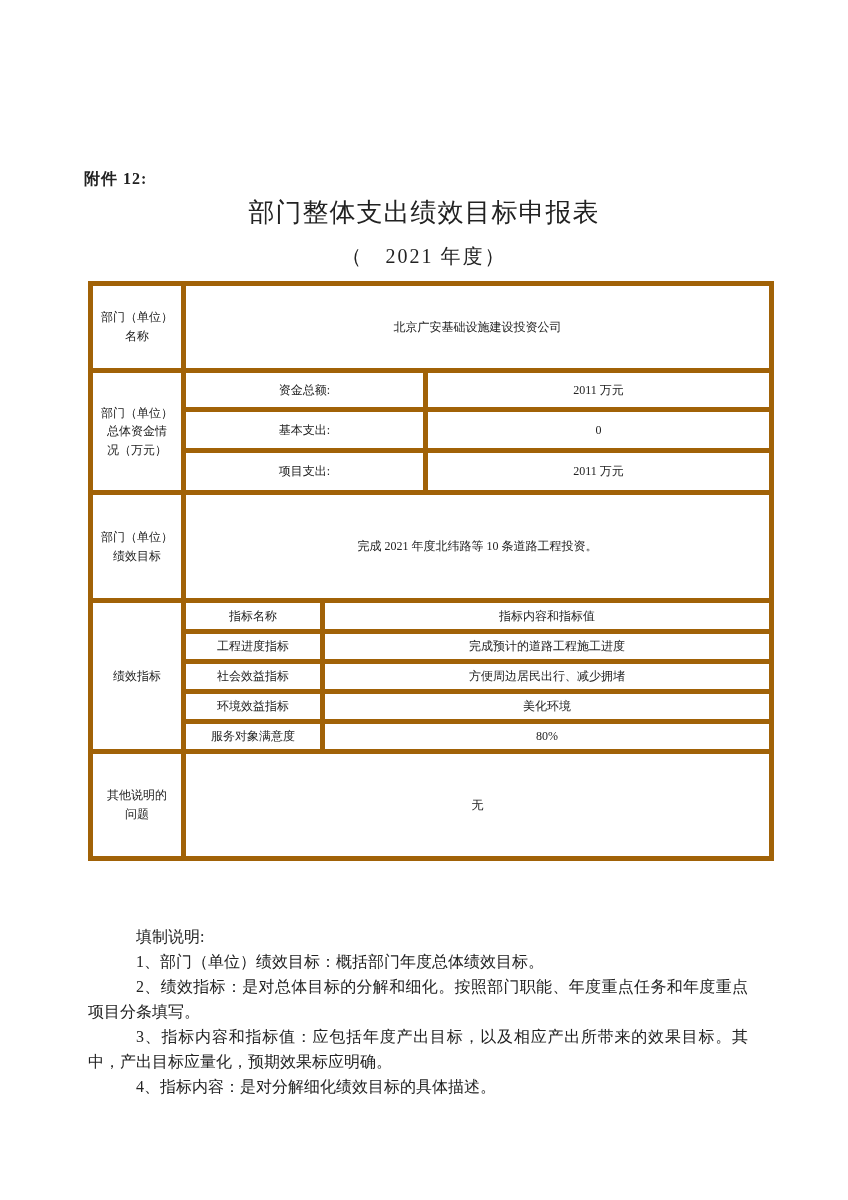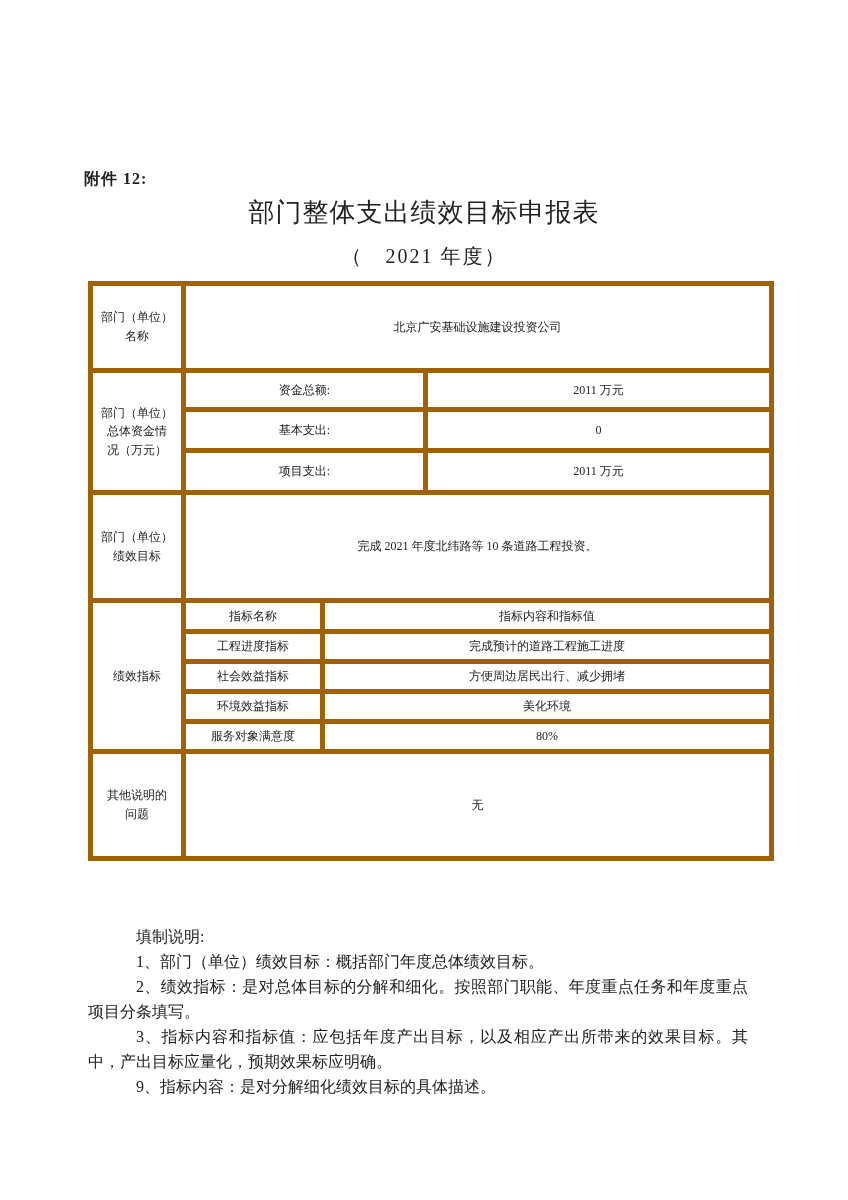--- a/index.html
+++ b/index.html
@@ -116,14 +116,14 @@
       <td colspan="3">无</td>
     </tr>
   </tbody>
 </table>
 
 <div class="notes">
   <p>填制说明:</p>
   <p>1、部门（单位）绩效目标：概括部门年度总体绩效目标。</p>
   <p>2、绩效指标：是对总体目标的分解和细化。按照部门职能、年度重点任务和年度重点项目分条填写。</p>
   <p>3、指标内容和指标值：应包括年度产出目标，以及相应产出所带来的效果目标。其中，产出目标应量化，预期效果标应明确。</p>
-  <p>9、指标内容：是对分解细化绩效目标的具体描述。</p>
+  <p>4、指标内容：是对分解细化绩效目标的具体描述。</p>
 </div>
 
 </body></html>

